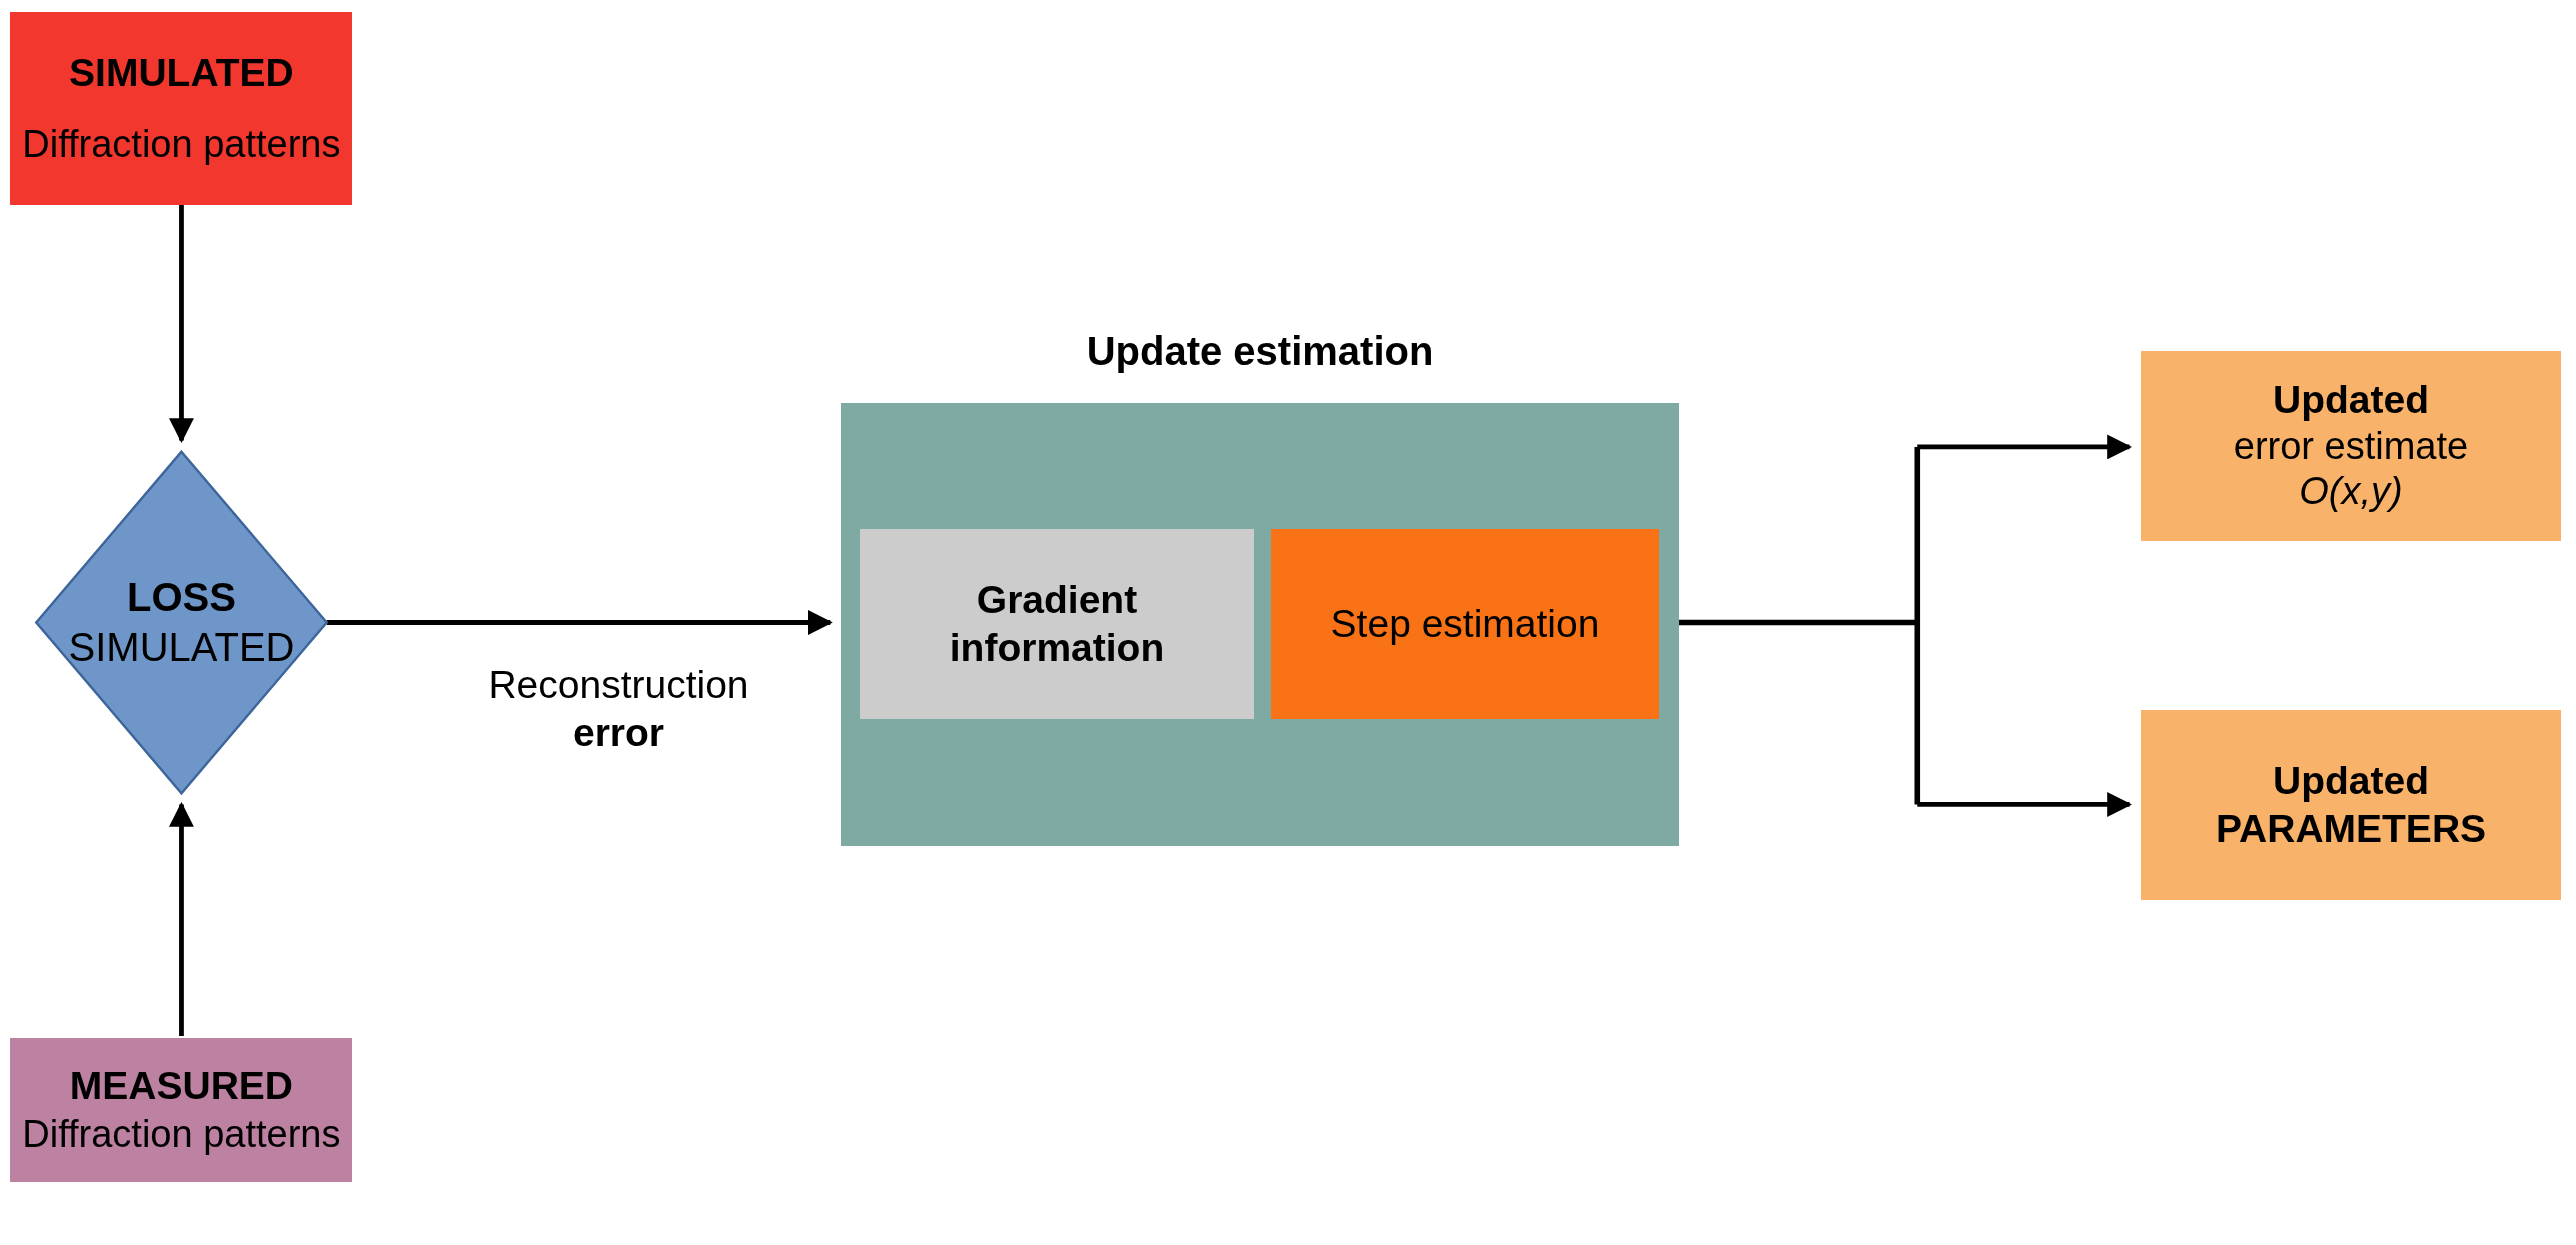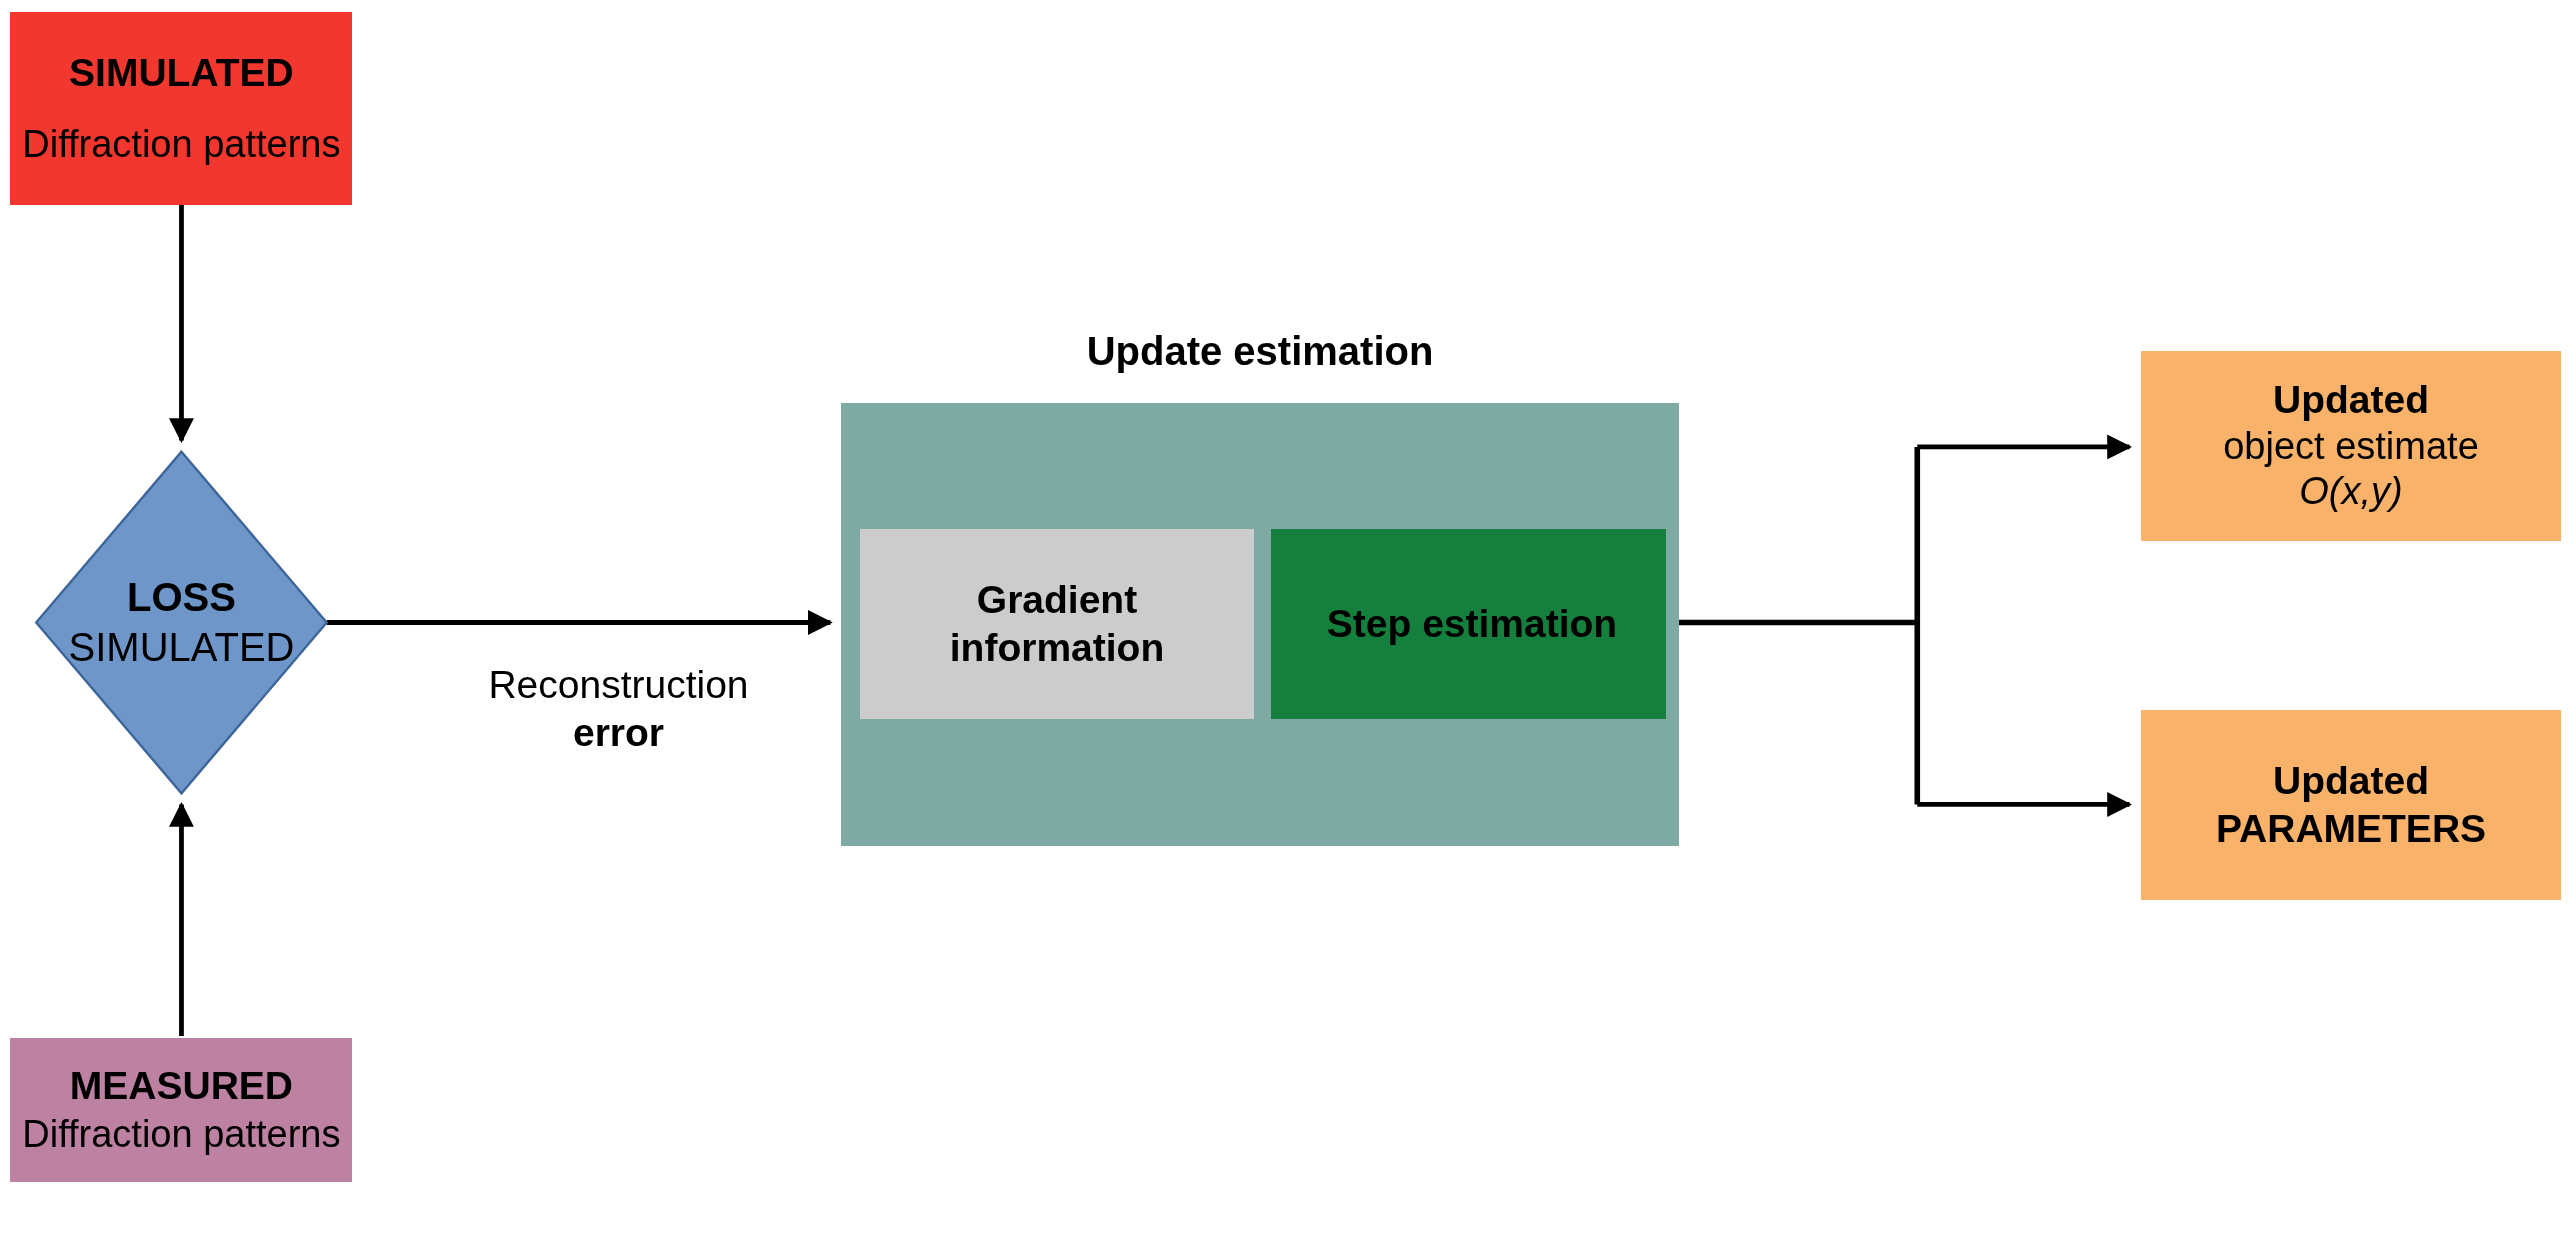--- a/index.html
+++ b/index.html
@@ -59,22 +59,22 @@
     background: transparent;
     font-weight: bold; font-size: 40px;
   }
   .node-gradient {
     left: 860px; top: 529px; width: 394px; height: 190px;
     background: #cccccc;
     font-weight: bold; font-size: 39px;
   }
   .node-step {
     left: 1271px; top: 529px; width: 388px; height: 190px;
-    background: #15803d;
-    font-weight: bold; font-size: 39px; padding-left: 7px;
+    background: #f97316;
+    font-weight: normal; font-size: 39px;
   }
   .node-object {
     left: 2141px; top: 351px; width: 420px; height: 190px;
     background: #f9b269;
     line-height: 1.2;
   }
   .node-parameters {
     left: 2141px; top: 710px; width: 420px; height: 190px;
     background: #f9b269;
   }
@@ -137,21 +137,21 @@
 
   <div class="node node-gradient">
     <div>Gradient</div>
     <div>information</div>
   </div>
 
   <div class="node node-step">Step estimation</div>
 
   <div class="node node-object">
     <div class="bold">Updated</div>
-    <div>object estimate</div>
+    <div>error estimate</div>
     <div class="italic">O(x,y)</div>
   </div>
 
   <div class="node node-parameters">
     <div class="bold">Updated</div>
     <div class="bold">PARAMETERS</div>
   </div>
 
 </div>
 

